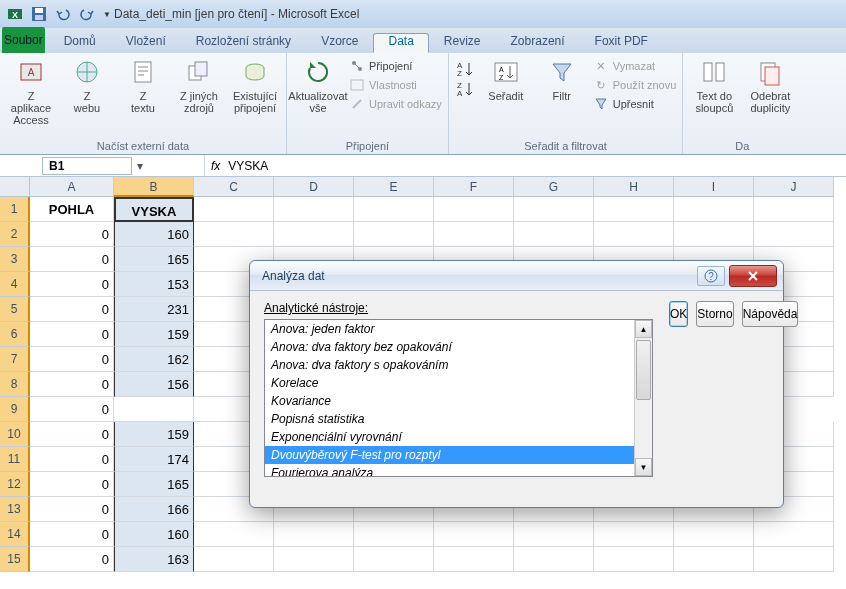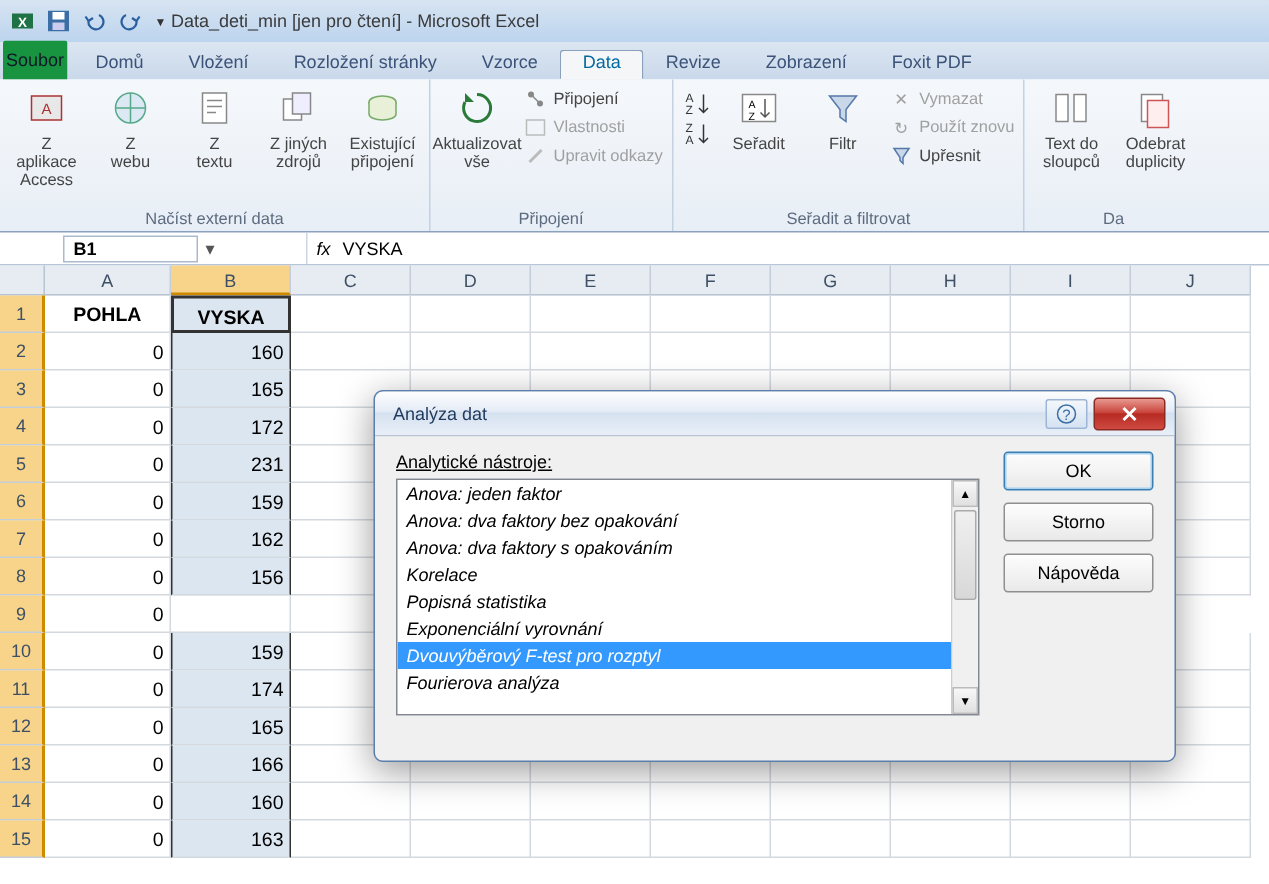--- a/index.html
+++ b/index.html
@@ -64,21 +64,21 @@
 .dlg-left { flex: 1; }
 .dlg-label { font-size: 12px; margin-bottom: 4px; text-decoration: underline; }
 .listbox { border: 1px solid #828790; background: #fff; height: 158px; display: flex; }
 .list-items { flex: 1; overflow: hidden; font-style: italic; }
 .list-items div { font-size: 12px; padding: 1px 6px; line-height: 16px; cursor: default; }
 .list-items div.sel { background: #3399ff; color: #fff; }
 .list-scroll { width: 18px; background: #efefef; border-left: 1px solid #ccc; display: flex; flex-direction: column; }
 .scroll-btn { height: 18px; background: linear-gradient(#f8f8f8,#e0e0e0); border: 1px solid #bbb; display: flex; align-items: center; justify-content: center; font-size: 8px; }
 .scroll-track { flex: 1; background: #f0f0f0; position: relative; }
 .scroll-thumb { position: absolute; top: 2px; left: 1px; right: 1px; height: 60px; background: linear-gradient(#f0f0f0,#d8d8d8); border: 1px solid #aaa; border-radius: 2px; }
-.dlg-right { width: 100px; display: flex; flex-direction: column; gap: 8px; }
+.dlg-right { width: 100px; display: flex; flex-direction: row; gap: 8px; }
 .dlg-btn { height: 26px; background: linear-gradient(#fdfdfd,#e9e9e9); border: 1px solid #8e8f8f; border-radius: 3px; font-size: 12px; cursor: default; }
 .dlg-btn.default { border: 1px solid #3c7fb1; box-shadow: 0 0 0 1px #a7d1f0 inset; }
 </style>
 </head>
 <body>
 
 <div class="titlebar">
   <div class="qat">
     <div class="qat-btn">
         <svg width="16" height="16">
@@ -368,21 +368,21 @@
         <div class="cell cE"></div>
         <div class="cell cF"></div>
         <div class="cell cG"></div>
         <div class="cell cH"></div>
         <div class="cell cI"></div>
         <div class="cell cJ"></div>
       </div>
       <div class="row">
         <div class="row-h sel">4</div>
         <div class="cell cA">0</div>
-        <div class="cell cB sel-col">172</div>
+        <div class="cell cB sel-col">153</div>
         <div class="cell cC"></div>
         <div class="cell cD"></div>
         <div class="cell cE"></div>
         <div class="cell cF"></div>
         <div class="cell cG"></div>
         <div class="cell cH"></div>
         <div class="cell cI"></div>
         <div class="cell cJ"></div>
       </div>
       <div class="row">
@@ -547,20 +547,21 @@
   </div>
   <div class="dlg-body">
     <div class="dlg-left">
       <div class="dlg-label">Analytické nástroje:</div>
       <div class="listbox">
         <div class="list-items" id="dlg-items">
             <div>Anova: jeden faktor</div>
             <div>Anova: dva faktory bez opakování</div>
             <div>Anova: dva faktory s opakováním</div>
             <div>Korelace</div>
+            <div>Kovariance</div>
             <div>Popisná statistika</div>
             <div>Exponenciální vyrovnání</div>
             <div class="sel">Dvouvýběrový F-test pro rozptyl</div>
             <div>Fourierova analýza</div>
           </div>
         <div class="list-scroll">
           <div class="scroll-btn">▲</div>
           <div class="scroll-track">
               <div class="scroll-thumb"></div>
             </div>

